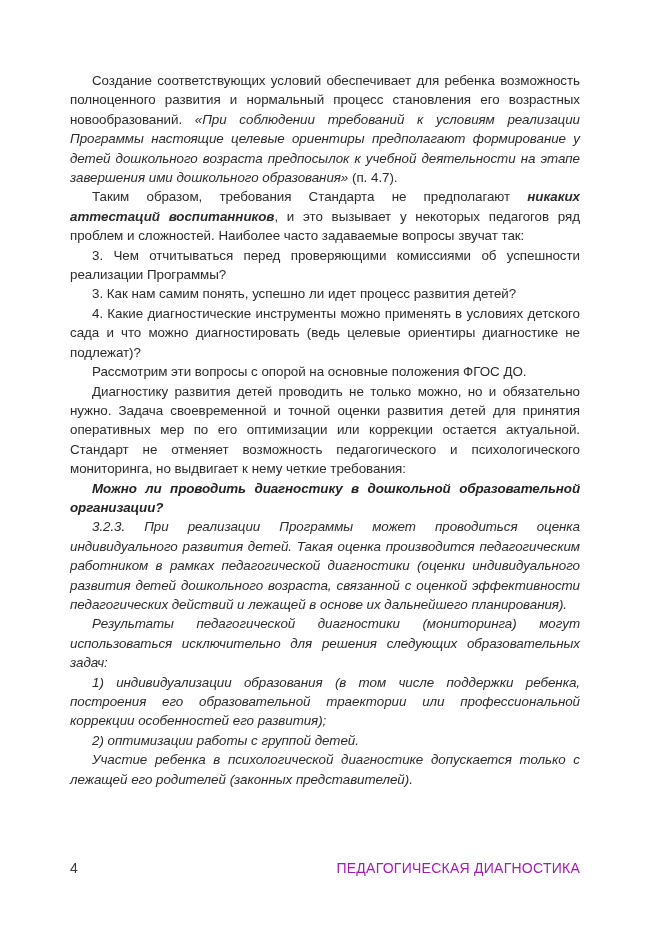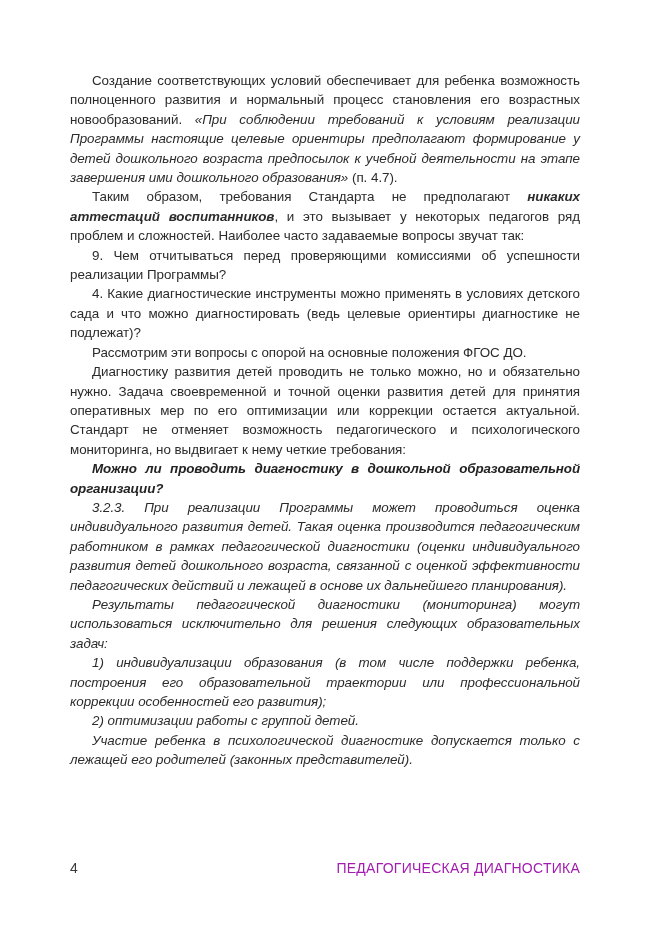--- a/index.html
+++ b/index.html
@@ -99,22 +99,23 @@
 
 <div class="page">
 
   <div class="text-block">
 
     <p class="para roman"><span>Создание соответствующих условий обеспечивает для ребенка возможность полноценного развития и нормальный процесс становления его возрастных новообразований. </span><span class="i">«При соблюдении требований к условиям реализации Программы настоящие целевые ориентиры предполагают формирование у детей дошкольного возраста предпосылок к учебной деятельности на этапе завершения ими дошкольного образования»</span><span> (п. 4.7).</span></p>
 
     <p class="para roman"><span>Таким образом, требования Стандарта не предполагают </span><span class="bi">никаких аттестаций воспитанников</span><span>, и это вызывает у некоторых педагогов ряд проблем и сложностей. Наиболее часто задаваемые вопросы звучат так:</span></p>
 
 
-    <p class="para roman">9. Чем отчитываться перед проверяющими комиссиями об успешности реализации Программы?</p>
+    <p class="para roman">3. Чем отчитываться перед проверяющими комиссиями об успешности реализации Программы?</p>
 
+    <p class="para roman">3. Как нам самим понять, успешно ли идет процесс развития детей?</p>
 
     <p class="para roman">4. Какие диагностические инструменты можно применять в условиях детского сада и что можно диагностировать (ведь целевые ориентиры диагностике не подлежат)?</p>
 
     <p class="para roman">Рассмотрим эти вопросы с опорой на основные положения ФГОС ДО.</p>
 
     <p class="para roman">Диагностику развития детей проводить не только можно, но и обязательно нужно. Задача своевременной и точной оценки развития детей для принятия оперативных мер по его оптимизации или коррекции остается актуальной. Стандарт не отменяет возможность педагогического и психологического мониторинга, но выдвигает к нему четкие требования:</p>
 
     <p class="para subhead gap-sub-before">Можно ли проводить диагностику в дошкольной образовательной организации?</p>
 
     <p class="para italic">3.2.3. При реализации Программы может проводиться оценка индивидуального развития детей. Такая оценка производится педагогическим работником в рамках педагогической диагностики (оценки индивидуального развития детей дошкольного возраста, связанной с оценкой эффективности педагогических действий и лежащей в основе их дальнейшего планирования).</p>

